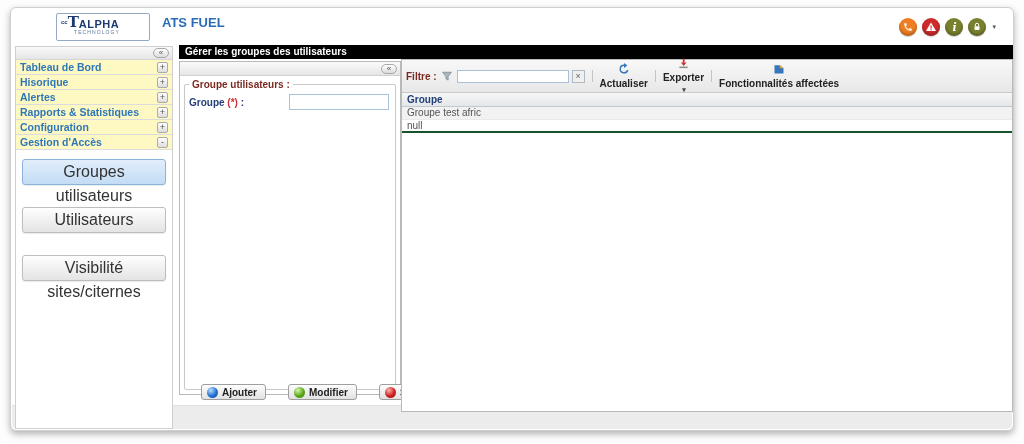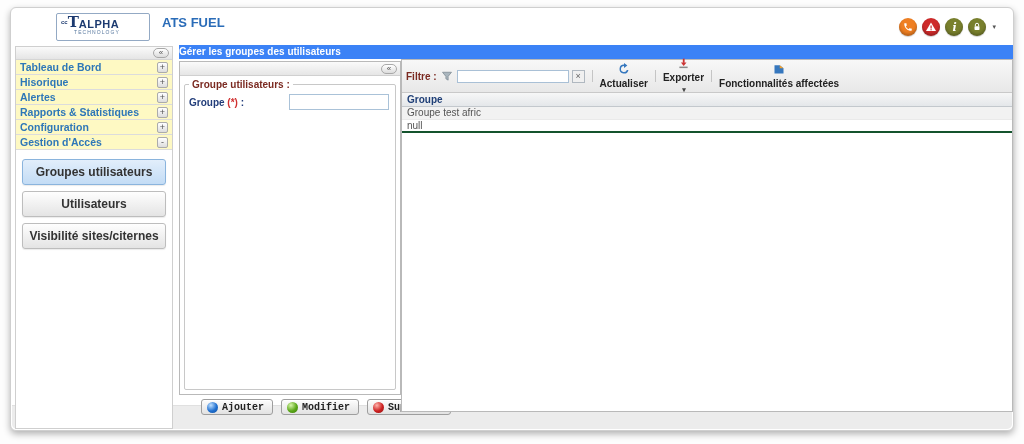--- a/index.html
+++ b/index.html
@@ -43,50 +43,50 @@
   .pill { width:16px; height:10px; border:1px solid #a8a8a8; border-radius:5px;
     background:linear-gradient(#ffffff,#dcdcdc); font-size:8px; line-height:8px;
     text-align:center; color:#555; }
   .side-sec { height:15px; display:flex; align-items:center; padding:0 4px;
     border-bottom:1px solid #dcdcdc; background:#fef9c3; }
   .side-sec-label { flex:1; font-size:10.5px; font-weight:bold; color:#2e77b8; }
   .toggle { width:11px; height:11px; border:1px solid #ababab; border-radius:2px;
     background:linear-gradient(#ffffff,#dddddd); font-size:9px; line-height:9px;
     text-align:center; color:#555; }
   .access-area { padding:9px 6px 0 6px; }
-  .access-btn { height:26px; margin-bottom:6px; border-radius:3px; text-align:center;
-    line-height:24px; font-size:12px; font-weight:bold; color:#333;
+  .access-btn { height:26px; margin-bottom:22px; border-radius:3px; text-align:center;
+    line-height:24px; font-size:16px; font-weight:normal; color:#333;
     background:linear-gradient(#fefefe,#e4e4e4); border:1px solid #bdbdbd;
     box-shadow:0 1px 1px rgba(0,0,0,.08); }
   .access-btn.selected { background:linear-gradient(#e2eefb,#c3dcf5); border:1px solid #8ab4dd; }
 
   
   .main-title { position:absolute; left:168px; top:37px; width:834px; height:14px;
-    background:#3b82f6; color:#fff; font-size:10px; font-weight:bold; line-height:14px;
-    z-index:1; }
+    background:#000000; color:#fff; font-size:10px; font-weight:bold; line-height:14px;
+    padding-left:6px; z-index:1; }
 
   
   .form-panel { position:absolute; left:168px; top:53px; width:222px; height:334px;
     background:#fff; border:1px solid #b9b9b9; z-index:1; }
   .mini-toolbar { height:14px; background:linear-gradient(#fafafa,#e6e6e6);
     border-bottom:1px solid #d0d0d0; display:flex; justify-content:flex-end;
     align-items:center; padding-right:3px; }
   .form-body { position:absolute; top:14px; left:0; right:0; bottom:0; }
   .form-body fieldset { position:absolute; top:3px; left:4px; right:4px; bottom:4px;
     border:1px solid #c8c8c8; border-radius:2px; }
   .form-body legend { font-size:10px; font-weight:bold; color:#7b2a21;
     padding:0 3px; margin-left:4px; }
   .field-row { display:flex; align-items:center; justify-content:space-between;
     padding:4px 6px 0 4px; }
   .field-label { font-size:10px; font-weight:bold; color:#223d7a; }
   .req { color:#d03030; }
   .group-input { width:100px; height:16px; border:1px solid #aac2d8; font-size:10px; padding:0 2px; }
 
   
-  .form-buttons { position:absolute; left:190px; top:391px; display:flex; gap:8px; z-index:1;font-family:Liberation Mono, monospace; }
+  .form-buttons { position:absolute; left:190px; top:376px; display:flex; gap:22px; z-index:1; }
   .fbtn { display:inline-flex; align-items:center; gap:4px; padding:1px 8px 1px 5px;
     background:linear-gradient(#fdfdfd,#e2e2e2); border:1px solid #9e9e9e; border-radius:3px;
     font-size:10px; font-weight:bold; color:#222; box-shadow:inset 0 1px 0 #fff; height:16px; }
   .orb { width:11px; height:11px; border-radius:50%; }
   .orb-blue  { background:radial-gradient(circle at 35% 30%, #bfe0ff, #1f6fd0 55%, #14529e); }
   .orb-green { background:radial-gradient(circle at 35% 30%, #d9f6ab, #5aa718 55%, #3d7d0c); }
   .orb-red   { background:radial-gradient(circle at 35% 30%, #ffb3ab, #cc2020 55%, #8f1313); }
 
   
   .right-panel { position:absolute; left:390px; top:51px; width:612px; height:353px;

